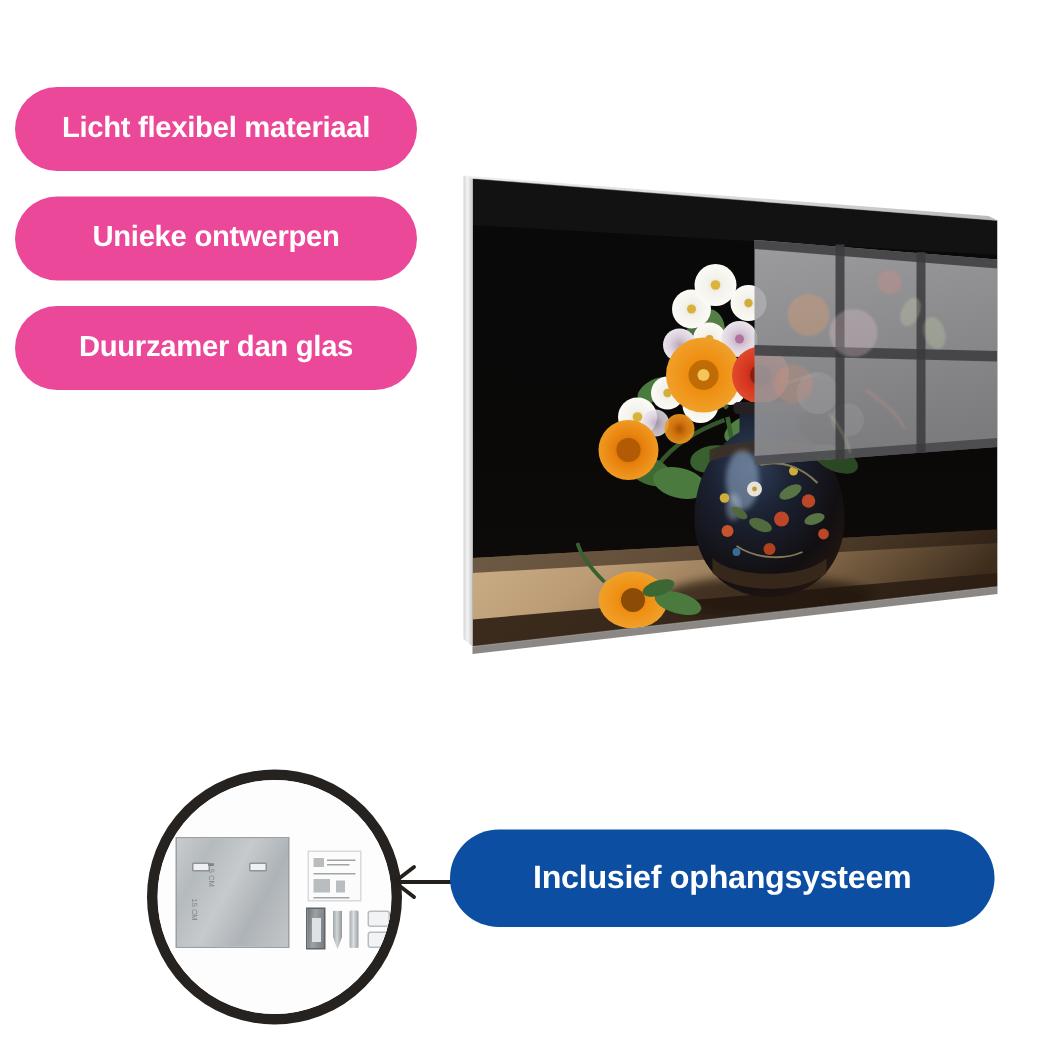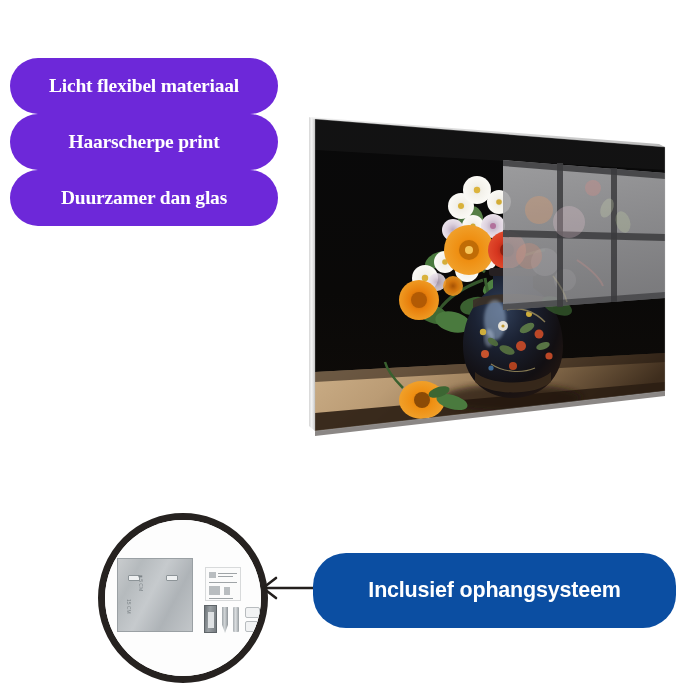--- a/index.html
+++ b/index.html
@@ -20,45 +20,45 @@
     position: absolute;
     left: 10px;
     top: 58px;
     width: 268px;
   }
   .pill {
     position: relative;
     width: 268px;
     height: 56px;
     border-radius: 28px;
-    background: #6d28d9;
+    background: #ec4899;
+    margin-bottom: 17px;
     display: flex;
     align-items: center;
     justify-content: center;
     box-sizing: border-box;
     padding: 0 14px;
-    font-family: Liberation Serif, serif;
   }
   .pill-label {
     color: #ffffff;
     font-size: 19.5px;
     font-weight: bold;
     letter-spacing: -0.2px;
     line-height: 1;
     text-align: center;
     white-space: nowrap;
   }
 
   
   #callout-pill {
     position: absolute;
-    left: 313px;
+    left: 300px;
     top: 553px;
     width: 363px;
-    height: 75px;
+    height: 65px;
     border-radius: 33px;
     background: #0b4ea2;
     display: flex;
     align-items: center;
     justify-content: center;
     box-sizing: border-box;
   }
   #callout-pill .pill-label {
     font-size: 21.5px;
   }
@@ -200,21 +200,21 @@
   #art-panel svg { display: block; }
 </style>
 </head>
 <body>
 
 <div id="feature-list">
   <div class="pill">
     <span class="pill-label">Licht flexibel materiaal</span>
   </div>
   <div class="pill">
-    <span class="pill-label">Haarscherpe print</span>
+    <span class="pill-label">Unieke ontwerpen</span>
   </div>
   <div class="pill">
     <span class="pill-label">Duurzamer dan glas</span>
   </div>
 </div>
 
 <div id="art-panel">
   <svg width="368" height="330" viewBox="0 0 368 330" xmlns="http://www.w3.org/2000/svg">
     <defs>
 

